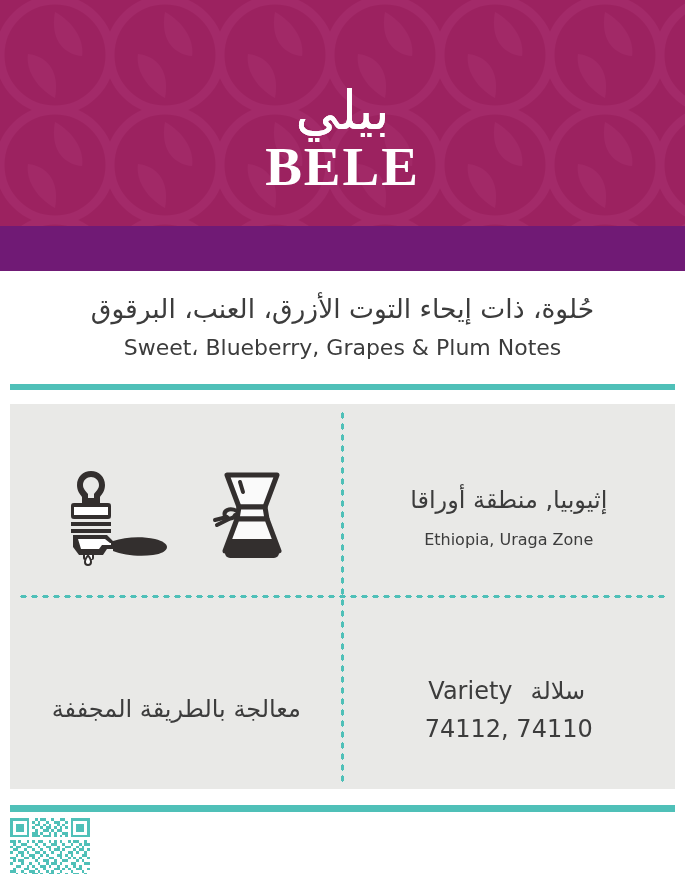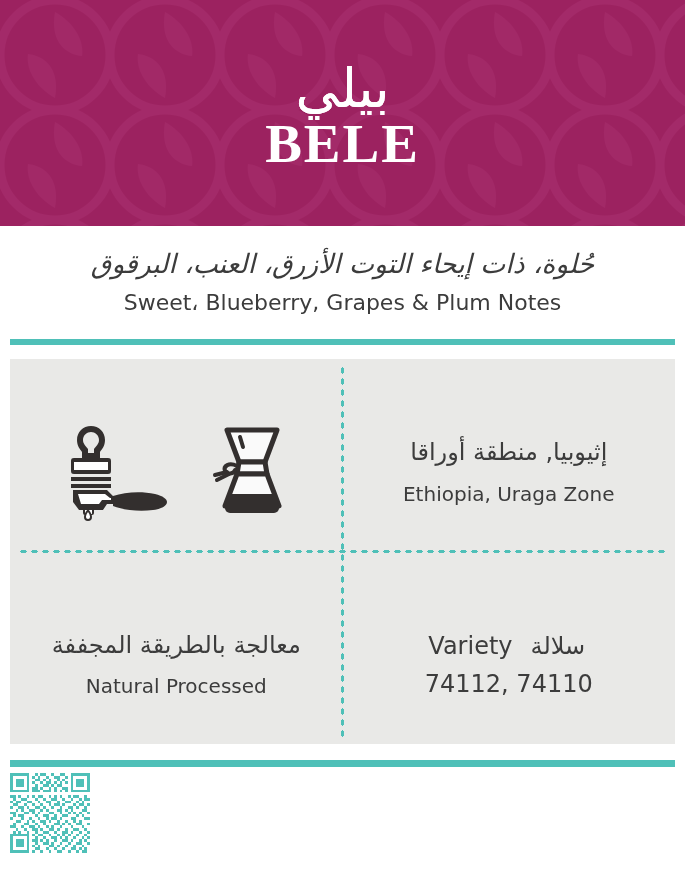--- a/index.html
+++ b/index.html
@@ -19,21 +19,21 @@
     height: 874px;
     position: relative;
     background: #ffffff;
     display: flex;
     flex-direction: column;
   }
 
   
   .header {
     position: relative;
-    height: 226px;
+    height: 271px;
     background: #701a75;
     overflow: hidden;
     flex: none;
   }
   .header-pattern {
     position: absolute;
     inset: 0;
     opacity: 1;
   }
   .header-inner {
@@ -73,21 +73,20 @@
     text-align: center;
     box-sizing: border-box;
   }
   .notes-ar {
     color: #3c3c3c;
     font-size: 26.5px;
     line-height: 1.35;
     direction: rtl;
     font-weight: 500;
     white-space: nowrap;
-    font-style: italic;
   }
   .notes-en {
     color: #3c3c3c;
     font-size: 22px;
     line-height: 1.4;
     font-weight: 500;
     margin-top: 6px;
     white-space: nowrap;
   }
   .rule-teal {
@@ -160,21 +159,21 @@
   .line-ar {
     color: #3c3c3c;
     font-size: 24px;
     direction: rtl;
     line-height: 1.4;
     font-weight: 500;
     white-space: nowrap;
   }
   .line-en {
     color: #3c3c3c;
-    font-size: 20px;
+    font-size: 16px;
     line-height: 1.45;
     margin-top: 10px;
     font-weight: 500;
     white-space: nowrap;
   }
   .variety-head {
     color: #3c3c3c;
     font-size: 24px;
     font-weight: 400;
     white-space: nowrap;
@@ -332,21 +331,20 @@
         </div>
       </div>
 
       <div class="cell">
         <div class="line-ar">إثيوبيا, منطقة أوراقا</div>
         <div class="line-en">Ethiopia, Uraga Zone</div>
       </div>
 
       <div class="cell">
         <div class="line-ar">معالجة بالطريقة المجففة</div>
-        <div class="line-en">Natural Processed</div>
       </div>
 
       <div class="cell">
         <div class="variety-head">
           <span class="en">Variety</span><span class="ar">سلالة</span>
         </div>
         <div class="variety-vals">74112, 74110</div>
       </div>
 
       <div class="divider-v"></div>

